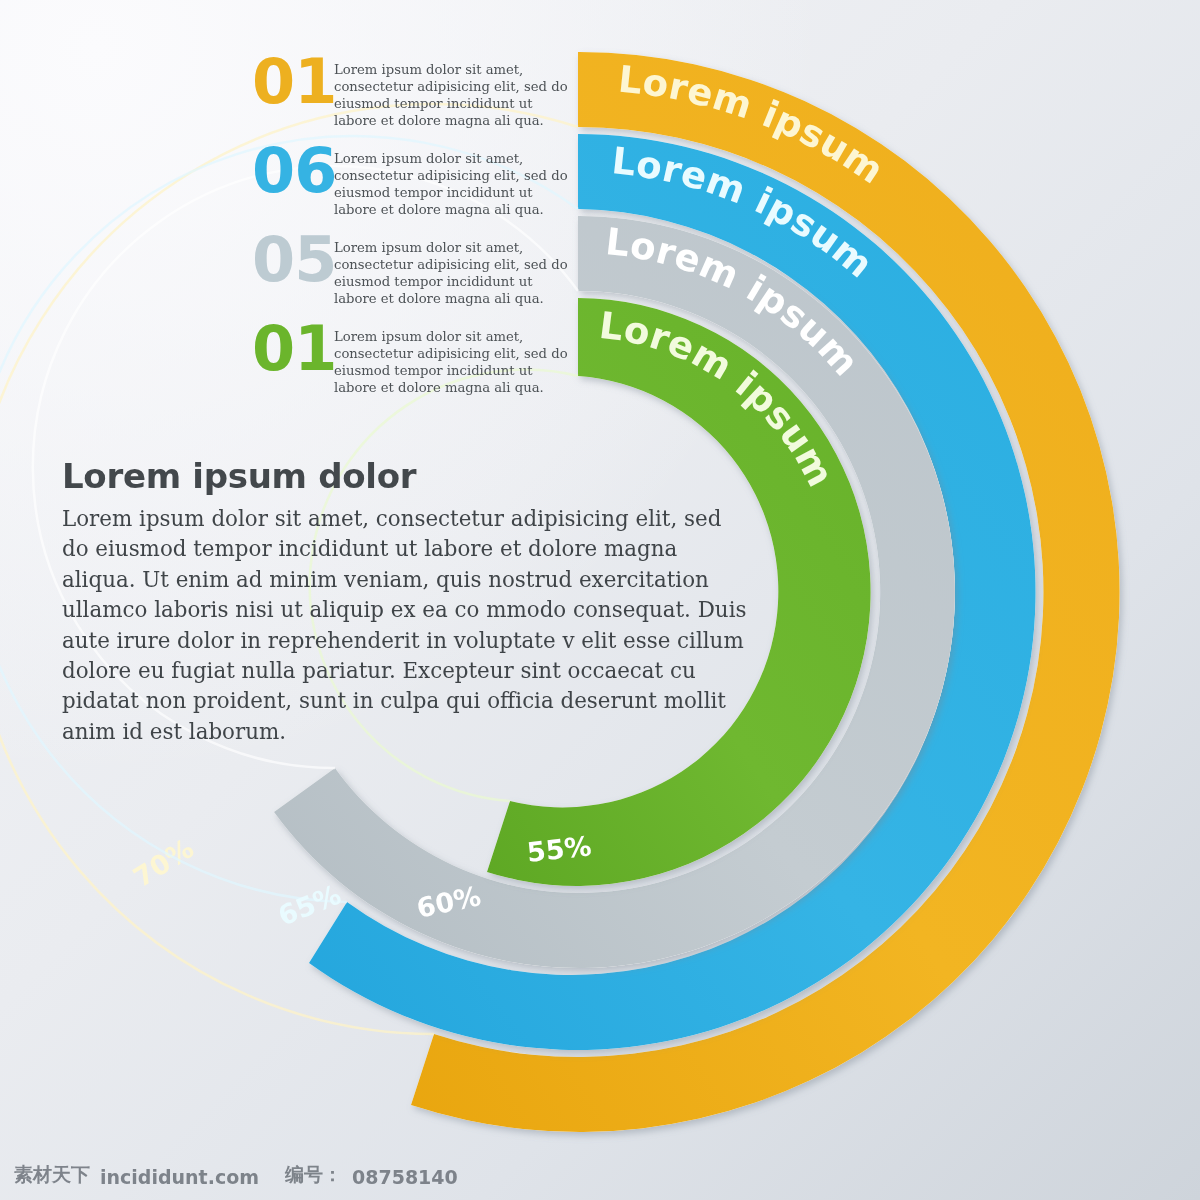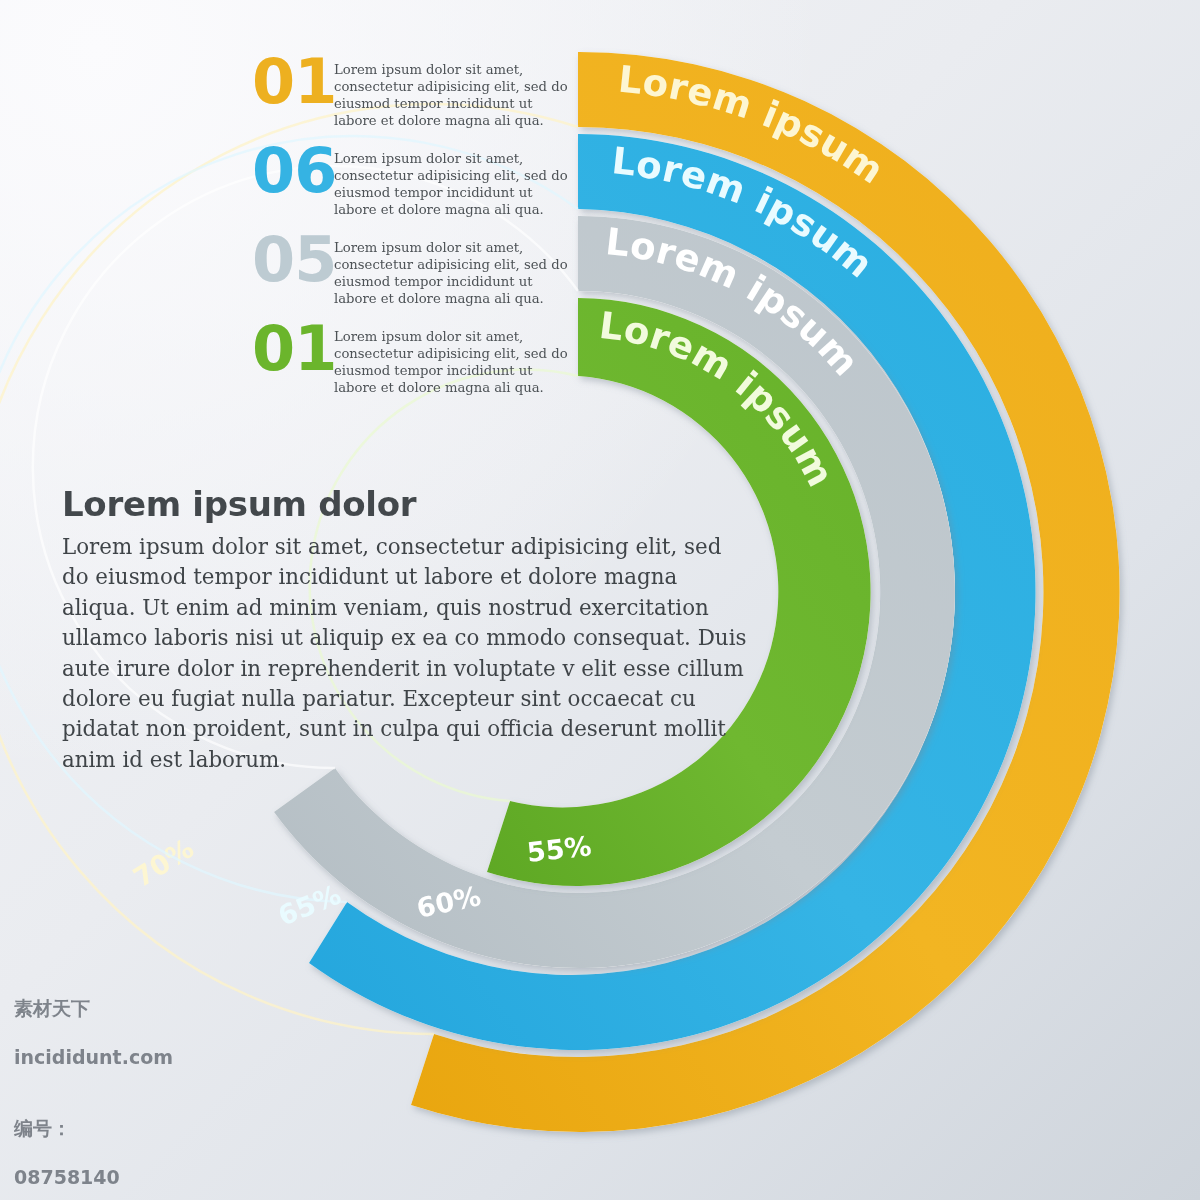--- a/index.html
+++ b/index.html
@@ -52,21 +52,21 @@
     line-height: 1.30;
     color: #4d5256;
     padding-top: 9px;
     font-family: "DejaVu Serif", serif;
   }
 
   
   #lead {
     position: absolute;
     left: 62px;
-    top: 484px;
+    top: 456px;
     width: 690px;
   }
   #lead h1 {
     margin: 0 0 8px 0;
     font-size: 34px;
     font-weight: bold;
     color: #43484c;
     letter-spacing: -0.3px;
     font-family: "DejaVu Sans", sans-serif;
   }
@@ -97,28 +97,27 @@
     font-size: 27px;
     font-weight: bold;
   }
 
   
   #footer {
     position: absolute;
     left: 14px;
     bottom: 12px;
     display: flex;
-    align-items: flex-start;
-    gap: 24px;
+    align-items: flex-end;
+    gap: 10px;
     color: #6c727a;
     font-size: 19px;
     font-weight: bold;
     font-family: "DejaVu Sans", sans-serif;
     opacity: .85;
-    flex-direction: column;
   }
   #footer .sep { width: 6px; }
 </style>
 </head>
 <body>
 
 <div id="stage">
 
   <svg id="wheel" viewBox="0 0 1200 1200">
     <defs>

